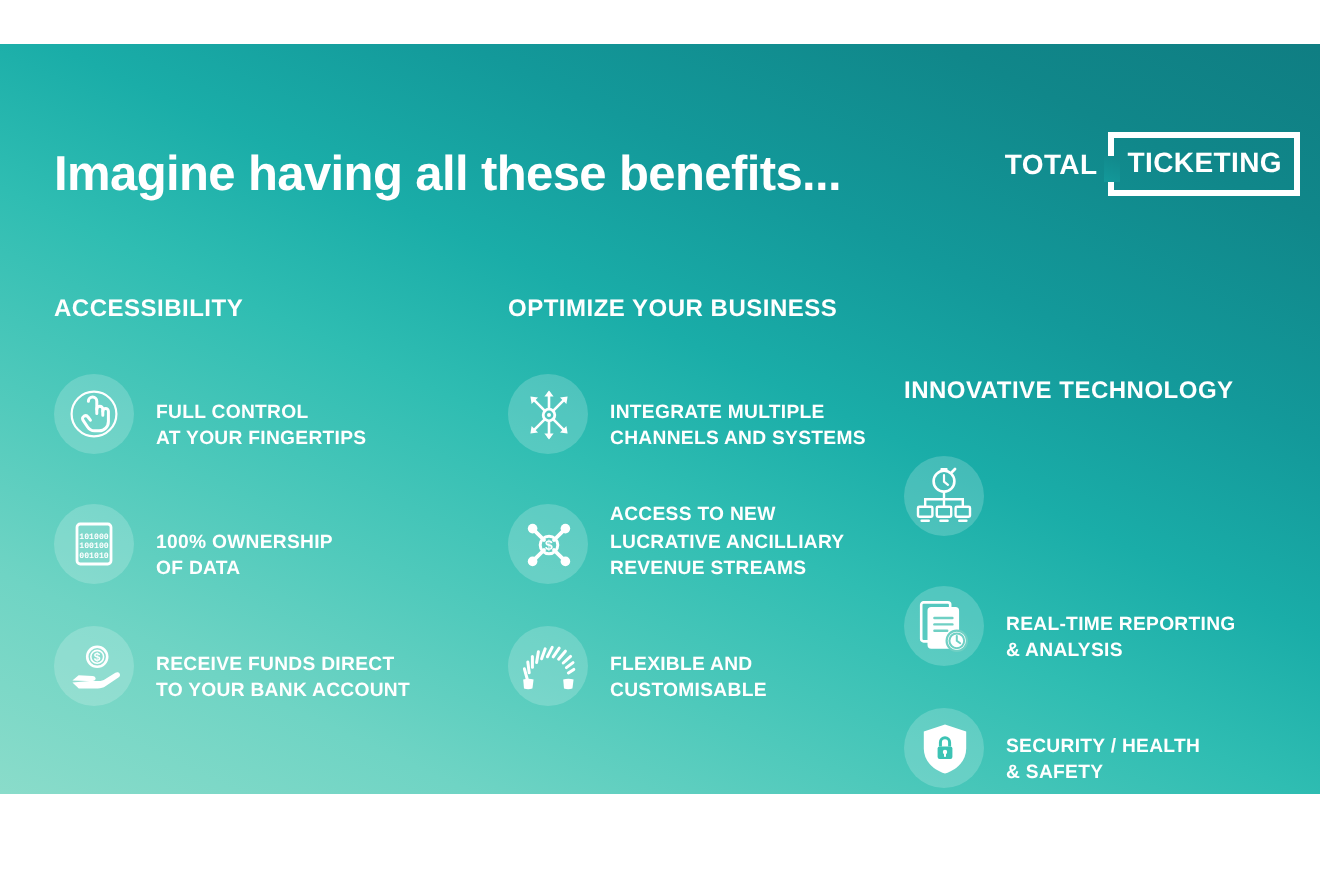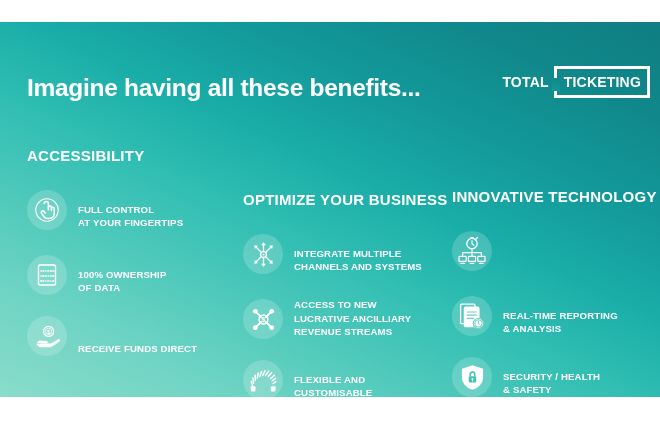--- a/index.html
+++ b/index.html
@@ -104,25 +104,25 @@
     position: absolute;
     left: 0;
     top: 125px;
     width: 660px;
   }
   .column {
     position: absolute;
     top: 0;
   }
   .col-0 { left: 27px;  width: 215px; }
-  .col-1 { left: 243px; width: 210px; margin-top: 44px; }
+  .col-1 { left: 254px; width: 210px; }
   .col-2 { left: 452px; width: 200px; margin-top: 41px; }
 
   .col-title {
-    font-size: 15px;
+    font-size: 12px;
     font-weight: bold;
     color: #ffffff;
     letter-spacing: 0.25px;
     white-space: nowrap;
     margin: 0 0 18px 0;
   }
 
   .item {
     display: flex;
     align-items: flex-end;
@@ -213,20 +213,21 @@
           <svg width="27" height="27" viewBox="0 0 27 27">
             <circle cx="14.6" cy="8.4" r="5" fill="none" stroke="#fff" stroke-width="1.3"></circle>
             <circle cx="14.6" cy="8.4" r="3.2" fill="none" stroke="#fff" stroke-width="0.8"></circle>
             <text x="14.6" y="10.6" font-family="'Liberation Sans', sans-serif" font-size="6" font-weight="bold" fill="#fff" text-anchor="middle">$</text>
             <path d="M2.2 20.2l3.1-2.6 6.9.4c1 .1 1.6.6 1.6 1.3 0 .7-.6 1.2-1.6 1.2H9.4" fill="#fff"></path>
             <path d="M10.8 20.5h4.5c1.4 0 2.3-.3 3.4-1l5-3.1c.8-.5 1.7-.3 2.1.4.4.7.2 1.5-.6 2l-6.3 4.2c-1.3.9-2.4 1.2-4 1.2H5.4l-3.2-3" fill="#fff"></path>
           </svg>
         </div>
         <div class="item-label">
           <span class="ln">RECEIVE FUNDS DIRECT</span>
+          <span class="ln">TO YOUR BANK ACCOUNT</span>
         </div>
       </div>
     </div>
 
     <div class="column col-1">
       <div class="col-title">OPTIMIZE YOUR BUSINESS</div>
 
       <div class="item">
         <div class="badge">
           <svg width="27" height="27" viewBox="0 0 27 27">

